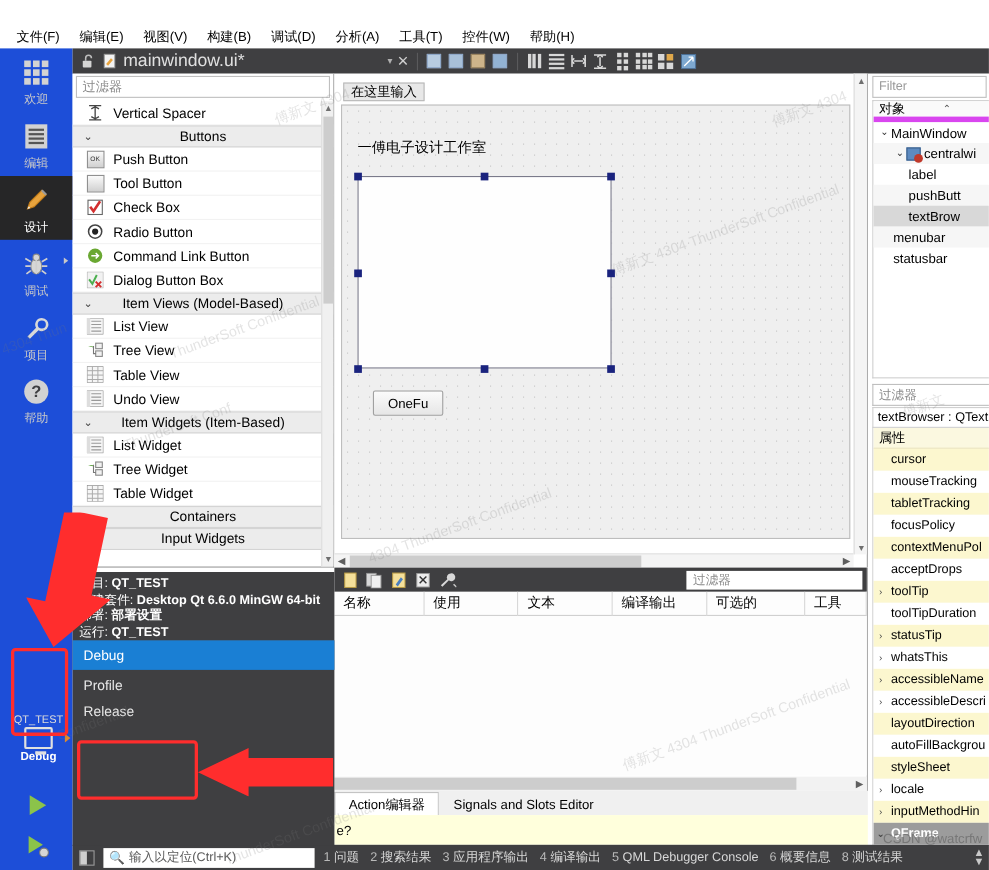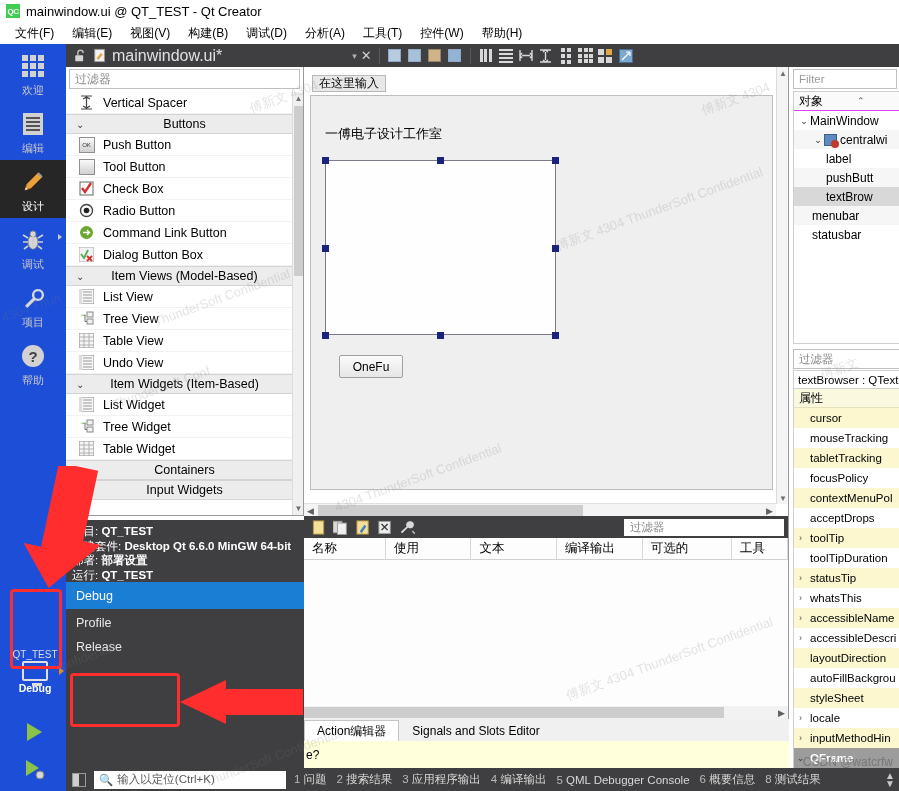--- a/index.html
+++ b/index.html
@@ -274,21 +274,21 @@
   }
   .rd-filter {
     height: 20px; border: 1px solid #bfbfbf; margin: 2px 2px 0 4px;
     display: flex; align-items: center; padding-left: 5px;
     color: #9a9a9a; font-size: 11.5px; background: #fff;
   }
   .rd-tree { position: absolute; left: 4px; top: 24px; right: 0; height: 253px;
     border: 1px solid #cfcfcf; border-right: none; background: #fff; overflow: hidden; }
   .rd-col-head {
     height: 19px; display: flex; align-items: center; padding-left: 5px;
-    font-size: 12px; background: #fafafa; border-bottom: 1px solid #d946ef;
+    font-size: 12px; background: #fafafa; border-bottom: 5px solid #d946ef;
   }
   .rd-row { height: 19px; display: flex; align-items: center; font-size: 12px; color: #000; cursor: pointer; }
   .rd-row.alt { background: #f6f6f6; }
   .rd-row.sel { background: #d8d8d8; }
   .rd-chev { width: 12px; font-size: 9px; color: #333; display: flex; align-items: center; justify-content: center; }
   .rd-central-ico { width: 13px; height: 12px; background: #5d8ac0; border: 1px solid #3a5f8a; position: relative; margin-right: 3px; }
   .rd-central-ico::after { content: ""; position: absolute; right: -3px; bottom: -3px; width: 8px; height: 8px;
     background: #c0392b; border-radius: 50%; }
 
   .rd-filter2 {
@@ -336,24 +336,20 @@
     transform: rotate(-20deg); pointer-events: none; white-space: nowrap; z-index: 20;
   }
   .csdn { position: absolute; right: 6px; bottom: 22px; font-size: 12px;
     color: rgba(90,90,90,0.55); z-index: 25; }
 </style>
 </head>
 <body>
 
 <div id="app">
 
-  <div class="titlebar">
-    <div class="qc-logo">QC</div>
-    <div class="title-text">mainwindow.ui @ QT_TEST - Qt Creator</div>
-  </div>
 
   <div class="menubar" id="menubar">
       <div class="menu-item">文件(F)</div>
       <div class="menu-item">编辑(E)</div>
       <div class="menu-item">视图(V)</div>
       <div class="menu-item">构建(B)</div>
       <div class="menu-item">调试(D)</div>
       <div class="menu-item">分析(A)</div>
       <div class="menu-item">工具(T)</div>
       <div class="menu-item">控件(W)</div>

